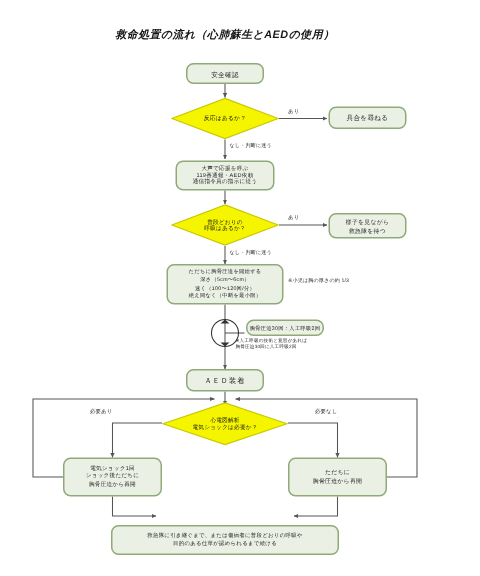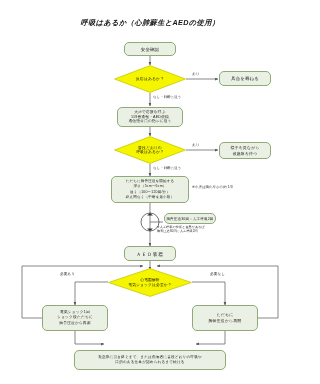--- a/index.html
+++ b/index.html
@@ -109,21 +109,21 @@
   
   .loop {
     position: absolute;
   }
 </style>
 </head>
 <body>
 
 <div id="canvas">
 
-  <div class="title">呼吸はあるか（心肺蘇生とAEDの使用）</div>
+  <div class="title">救命処置の流れ（心肺蘇生とAEDの使用）</div>
 
   <svg class="wires" viewBox="0 0 300 384">
     <defs>
       <marker id="arw" markerWidth="5" markerHeight="5" refX="4.2" refY="2" orient="auto">
         <path d="M0,0 L4.4,2 L0,4 z" fill="#555555"></path>
       </marker>
       <marker id="arwl" markerWidth="5" markerHeight="5" refX="4.2" refY="2" orient="auto">
         <path d="M0,0 L4.4,2 L0,4 z" fill="#555555"></path>
       </marker>
     </defs>

